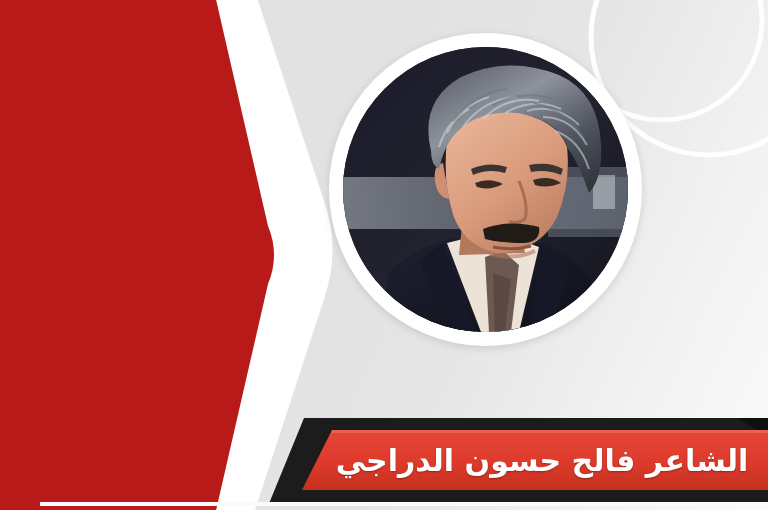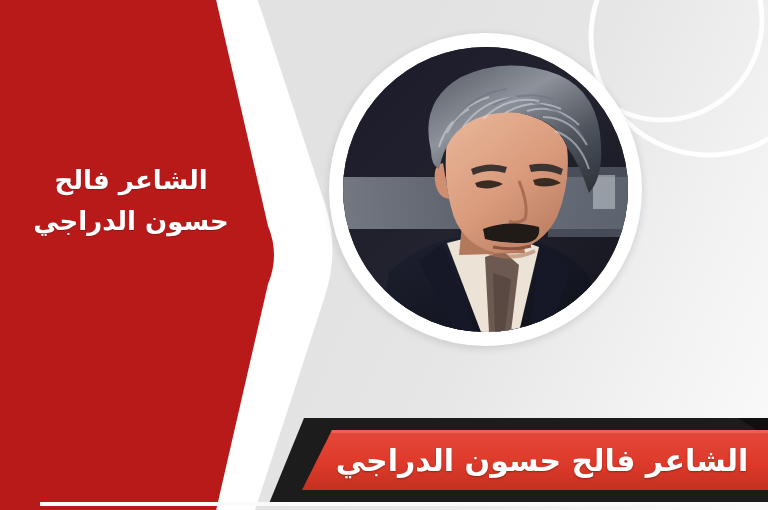--- a/index.html
+++ b/index.html
@@ -101,24 +101,20 @@
       <path d="M 70 0 L 420 0 Q 470 0 500 42 L 585 300 Q 600 345 585 392 L 500 652 Q 470 700 420 700 L 70 700 Z" fill="#ffffff"></path>
     </svg>
   </div>
 
   <div class="red-block">
     <svg viewBox="0 0 530 614" width="530" height="614" aria-hidden="true">
       <path d="M 0 0 L 392 0 Q 436 0 462 34 L 518 278 Q 530 307 518 336 L 462 580 Q 436 614 392 614 L 0 614 Z" fill="#B81A1A"></path>
     </svg>
   </div>
 
-  <div class="headline">
-    <span>الشاعر فالح</span>
-    <span class="l2">حسون الدراجي</span>
-  </div>
 
   <div class="portrait-ring">
     <div class="portrait">
       <svg viewBox="0 0 285 285" aria-hidden="true">
         <defs>
           <linearGradient id="bgG" x1="0" y1="0" x2="1" y2="1">
             <stop offset="0" stop-color="#1a1a2a"></stop>
             <stop offset="0.5" stop-color="#23232f"></stop>
             <stop offset="1" stop-color="#15151f"></stop>
           </linearGradient>

